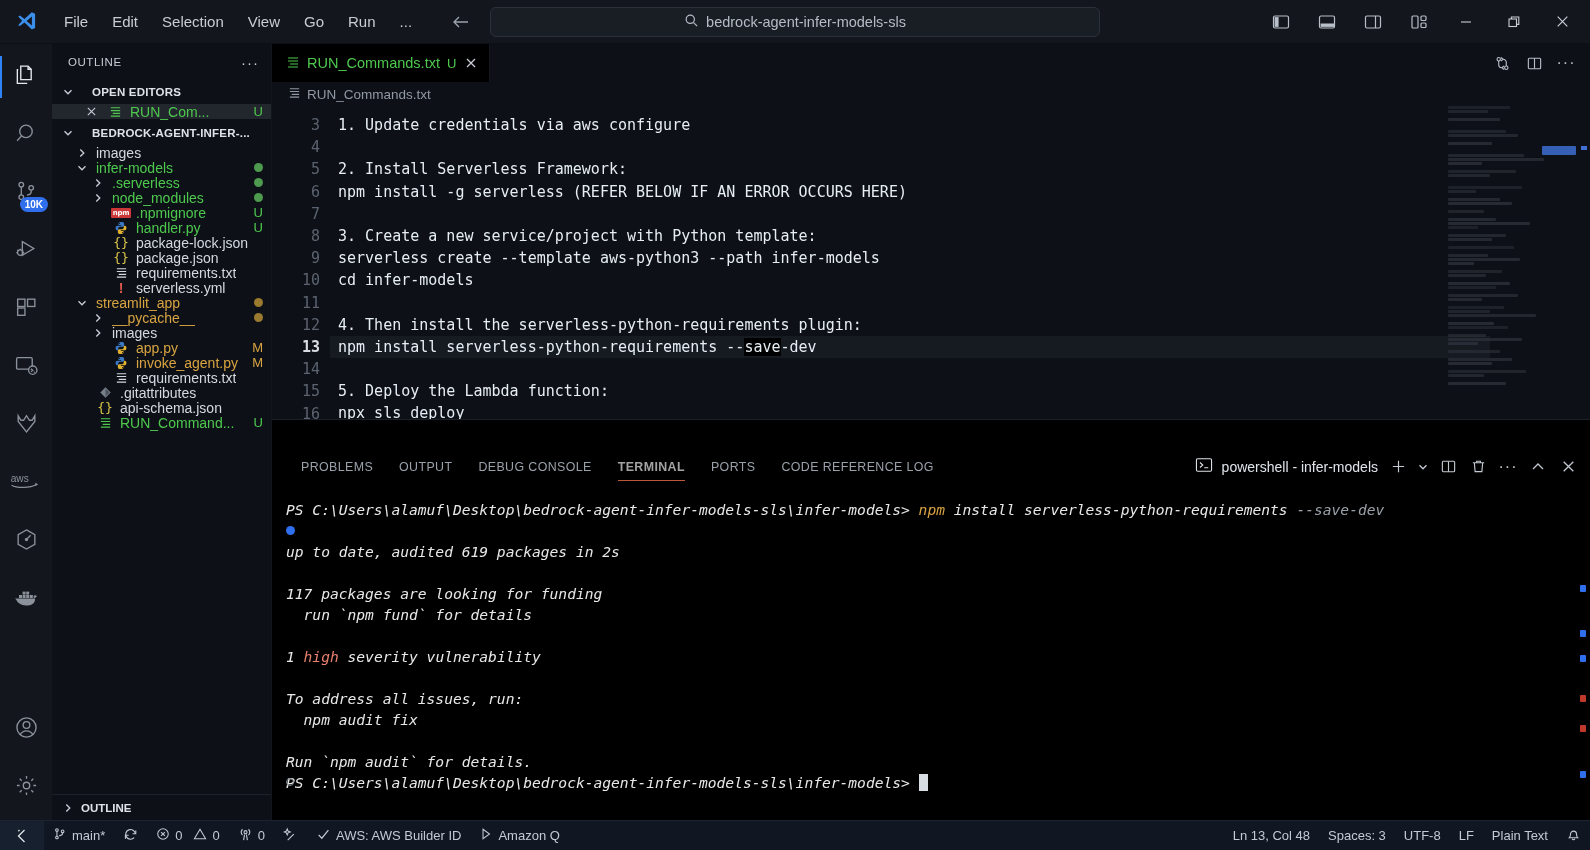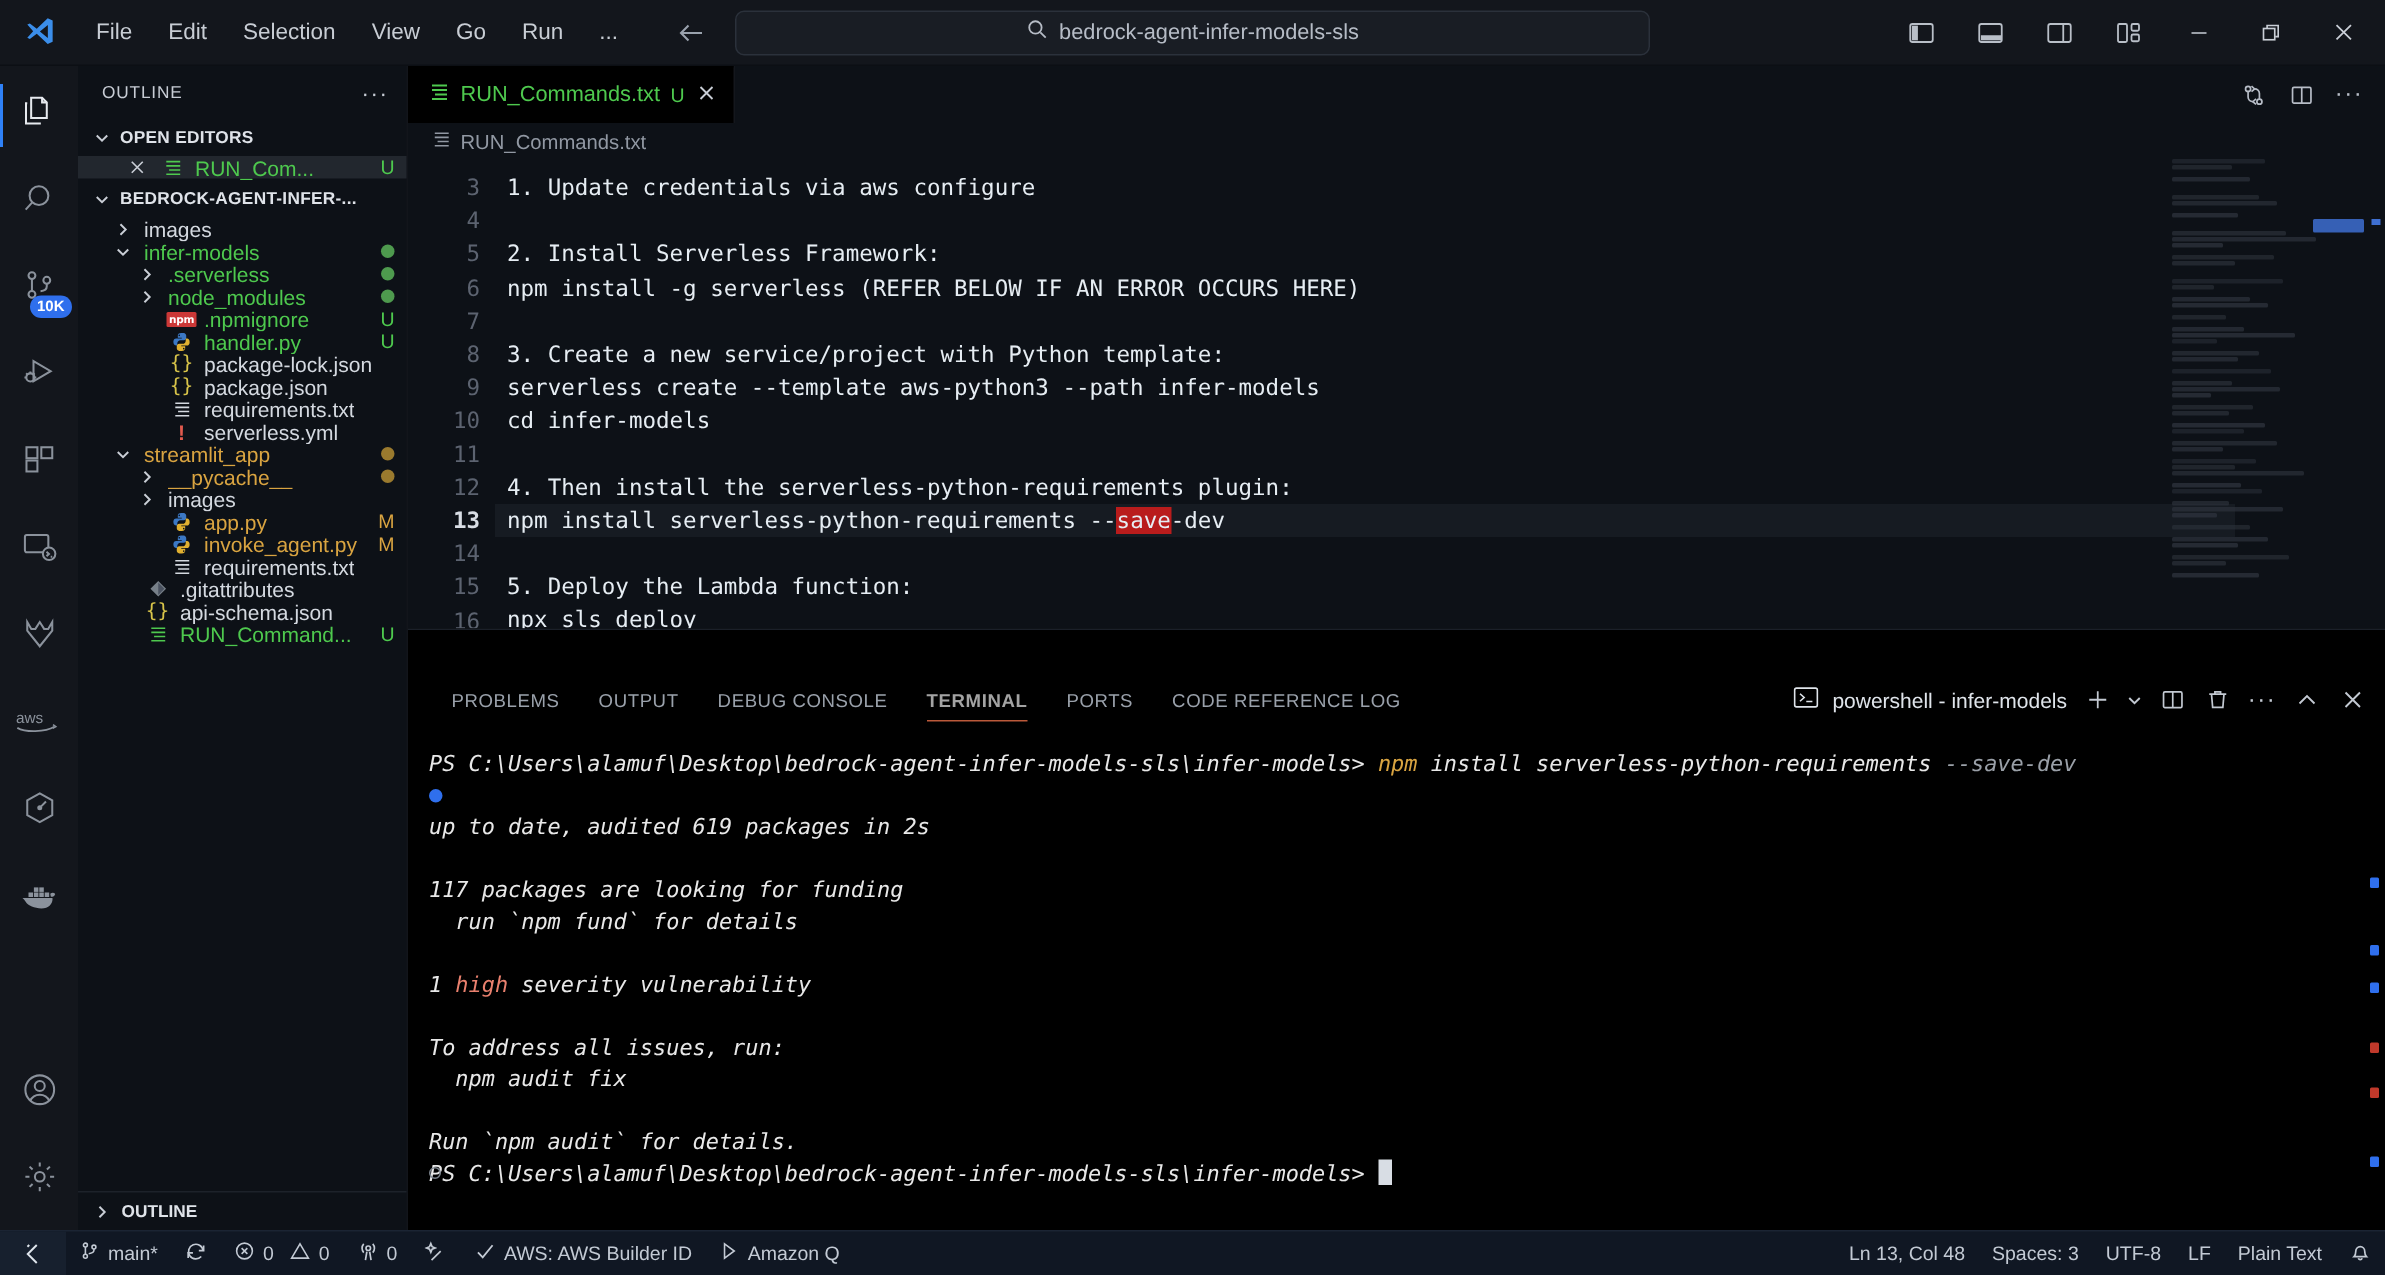--- a/index.html
+++ b/index.html
@@ -76,21 +76,21 @@
     display: flex; flex-direction: column; min-height: 0;
     border-right: 1px solid #12151b;
   }
   .sb-header {
     height: 36px; display: flex; align-items: center; justify-content: space-between;
     padding: 0 12px 0 16px; flex: 0 0 36px;
   }
   .sb-title { font-size: 11.5px; letter-spacing: .55px; color: #c7ccd4; font-weight: 400; }
   .sb-dots { color: #c7ccd4; font-size: 15px; letter-spacing: 1px; }
   .section-head {
-    height: 24px; display: flex; align-items: center; gap: 4px;
+    height: 24px; display: flex; align-items: center; gap: 16px;
     padding-left: 8px; font-size: 11.5px; font-weight: bold; color: #dfe3e9;
     letter-spacing: .2px;
   }
   .twisty { width: 16px; display: inline-flex; align-items: center; justify-content: center; color: #c9ced6; }
   .row {
     height: 15px; display: flex; align-items: center; gap: 6px;
     font-size: 14px; color: #d4d9e0; padding-right: 8px; white-space: nowrap;
     cursor: pointer; position: relative;
   }
   .row.selected { background: #22272e; }
@@ -135,21 +135,21 @@
     font-size: 15px; line-height: 22.2px;
   }
   .gutter {
     width: 58px; flex: 0 0 58px; text-align: right; padding-right: 10px; padding-top: 8px;
     color: #5c6370; user-select: none;
   }
   .gutter .ln.cur { color: #d8dde4; font-weight: bold; }
   .lines { flex: 1 1 auto; padding-top: 8px; position: relative; color: #e6edf3; min-width: 0; }
   .cl { height: 22.2px; white-space: pre; padding-left: 8px; position: relative; }
   .cl.current { background: #161b22; box-shadow: inset 0 0 0 0px #30363d; }
-  .sel { background: #b91c1c; }
+  .sel { background: #000000; }
   .minimap {
     position: absolute; right: 14px; top: 0; width: 128px; bottom: 0;
     overflow: hidden; pointer-events: none;
   }
   .mm-line { height: 3px; background: #2c323b; margin-bottom: 1px; border-radius: 1px; }
   .mm-slider {
     position: absolute; right: 0; width: 34px; height: 9px; background: #3e6fd1;
     opacity: .85; border-radius: 1px; top: 40px;
   }
   .vscroll {

